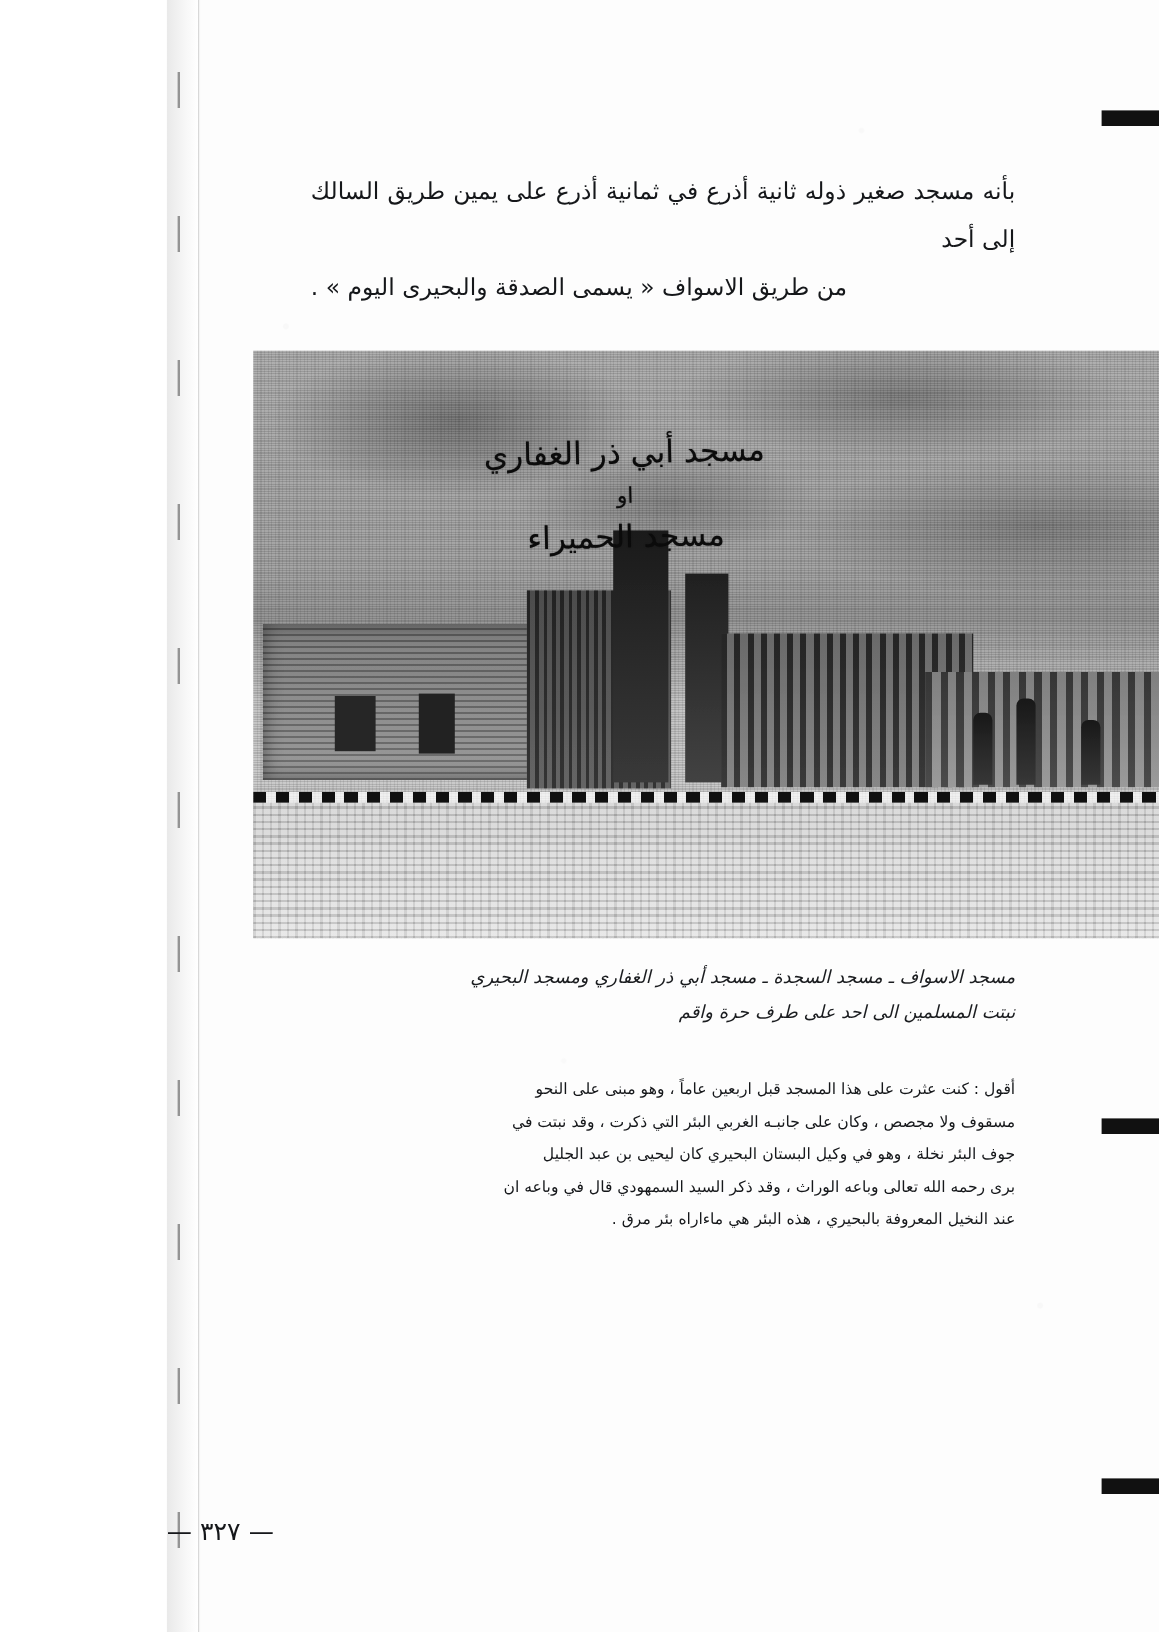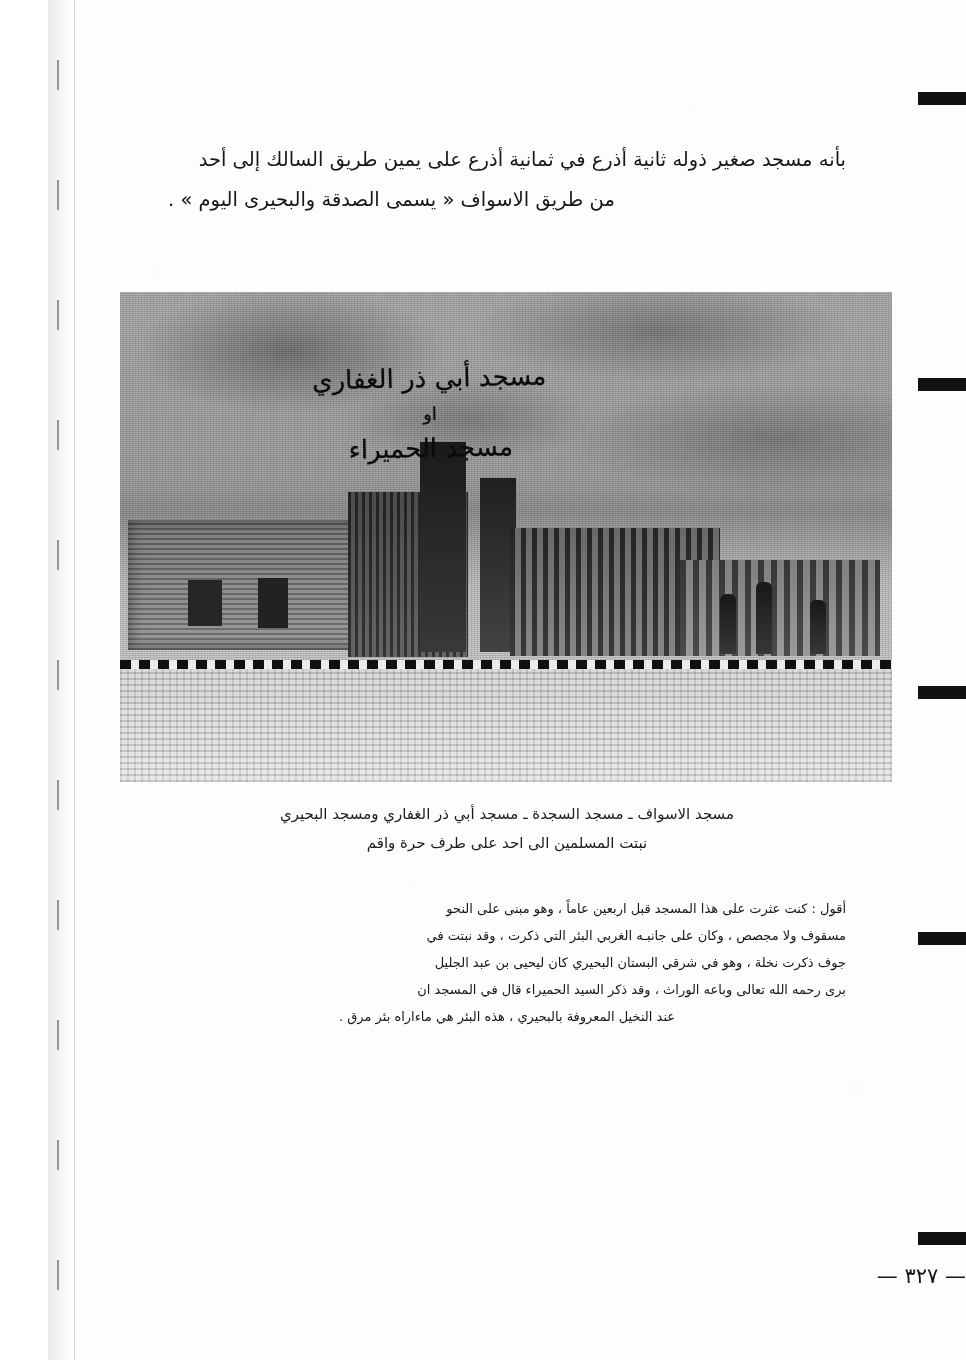--- a/index.html
+++ b/index.html
@@ -2,21 +2,21 @@
 <html lang="ar" dir="rtl"><head>
 <meta charset="utf-8">
 <style>
   html, body {
     margin: 0;
     padding: 0;
     background: #ffffff;
   }
   .page {
     position: relative;
-    width: 918px;
+    width: 827px;
     height: 1360px;
     background: #fdfdfd;
     overflow: hidden;
     font-family: "DejaVu Sans", sans-serif;
   }
 
   
   .paper-noise {
     position: absolute;
     inset: 0;
@@ -200,50 +200,50 @@
     transform: rotate(-1.2deg);
     text-shadow: 0 0 1px rgba(0,0,0,0.5);
   }
   .photo-caption-hand .small { font-size: 18px; display:block; }
 
   
   .fig-caption {
     position: absolute;
     left: 120px; right: 120px;
     top: 800px;
-    text-align: center;
     direction: rtl;
     font-size: 15px;
     line-height: 1.95;
     color: #1a1c1f;
     letter-spacing: 0.4px;
+    font-style: italic;
   }
   .fig-caption span { display:block; }
 
   
   .body-para {
     position: absolute;
     right: 120px;
     left: 120px;
     top: 895px;
     direction: rtl;
     text-align: justify;
     font-size: 13px;
     line-height: 2.08;
     color: #15171a;
   }
   .body-para .ln { display:block; }
-  .body-para .last { text-align: center; }
+  .body-para .last { text-align: right; }
 
   
   .page-number {
     position: absolute;
     left: 0; right: 0;
     bottom: 72px;
-    text-align: right;
+    text-align: left;
     font-size: 21px;
     color: #15171a;
     letter-spacing: 3px;
   }
 </style>
 </head>
 <body>
 
 <div class="page">
 
@@ -286,20 +286,20 @@
   </div>
 
   <div class="fig-caption">
     <span>مسجد الاسواف ـ مسجد السجدة ـ مسجد أبي ذر الغفاري ومسجد البحيري</span>
     <span>نبتت المسلمين الى احد على طرف حرة واقم</span>
   </div>
 
   <div class="body-para">
     <span class="ln">أقول : كنت عثرت على هذا المسجد قبل اربعين عاماً ، وهو مبنى على النحو</span>
     <span class="ln">مسقوف ولا مجصص ، وكان على جانبـه الغربي البئر التي ذكرت ، وقد نبتت في</span>
-    <span class="ln">جوف ذكرت نخلة ، وهو في شرقي البستان البحيري كان ليحيى بن عبد الجليل</span>
-    <span class="ln">برى رحمه الله تعالى وباعه الوراث ، وقد ذكر السيد الحميراء قال في المسجد ان</span>
+    <span class="ln">جوف البئر نخلة ، وهو في وكيل البستان البحيري كان ليحيى بن عبد الجليل</span>
+    <span class="ln">برى رحمه الله تعالى وباعه الوراث ، وقد ذكر السيد السمهودي قال في وباعه ان</span>
     <span class="ln last">عند النخيل المعروفة بالبحيري ، هذه البئر هي ماءاراه بئر مرق .</span>
   </div>
 
   <div class="page-number">— ٣٢٧ —</div>
 
 </div>
 
 </body></html>

